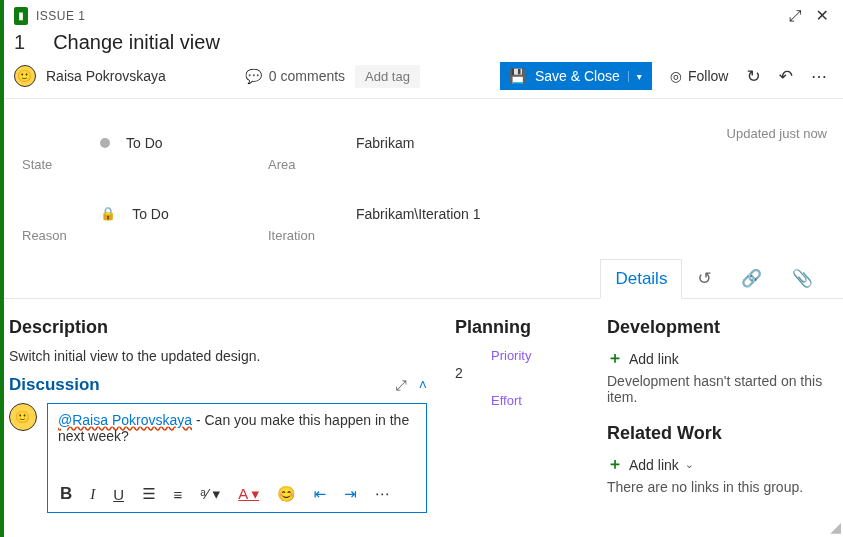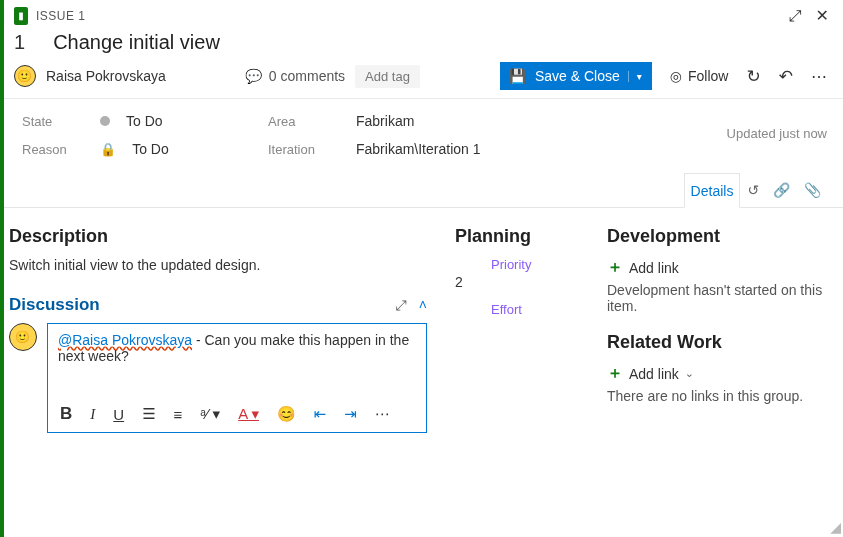--- a/index.html
+++ b/index.html
@@ -53,40 +53,40 @@
   .save-btn .chev { border-left:1px solid rgba(255,255,255,0.4); padding-left:8px; font-size:10px;}
   .follow { display:flex; align-items:center; gap:6px; color:#333; cursor:pointer;}
   .round-icon { font-size:17px; color:#333; cursor:pointer; }
   .more { font-size:16px; letter-spacing:2px; cursor:pointer;}
   .divider { height:1px; background:#eaeaea; margin:0;}
   .fields {
     display:grid; grid-template-columns:60px 150px 70px 200px; 
     row-gap:12px; column-gap:18px;
     padding:14px 14px 16px 22px; align-items:center;
   }
-  .flabel { color:#888; font-size:13px; }
+  .flabel { color:#888; font-size:13px;margin-top:44px; }
   .fval { color:#333; font-size:14px; display:flex; align-items:center; gap:16px;}
   .dot-gray { width:10px;height:10px;border-radius:50%;background:#b0b0b0;display:inline-block;}
   .lock { color:#999; font-size:13px;}
   .updated { position:absolute; right:16px; top:126px; color:#888; font-size:13px;}
   .tabs-wrap { display:flex; justify-content:flex-end; padding:0 14px; border-bottom:1px solid #e5e5e5;}
   .tabs { display:flex; }
   .tab {
-    padding:8px 6px; color:#666; cursor:pointer; border:1px solid transparent;
-    display:flex; align-items:center; gap:4px; font-size:14px;
+    padding:8px 14px; color:#666; cursor:pointer; border:1px solid transparent;
+    display:flex; align-items:center; gap:4px; font-size:17px;
   }
   .tab.active { color:#0078d4; border:1px solid #e5e5e5; border-bottom:1px solid #fff; margin-bottom:-1px; background:#fff;}
   .body {
     display:flex; padding:14px 16px 10px 9px; gap:28px;
   }
   .col-left { flex:1.2; }
   .col-mid { width:110px; }
   .col-right { width:220px;margin-left:14px; }
   h3.sec { font-size:18px; font-weight:600; margin:4px 0 10px 0; color:#222;}
-  .desc-text { color:#333; margin-bottom:22px;}
+  .desc-text { color:#333; margin-bottom:11px;}
   .disc-head { display:flex; align-items:center; justify-content:space-between; margin-bottom:8px;}
   .disc-title { color:#005a9e; font-size:17px; font-weight:600;}
   .disc-controls { display:flex; gap:12px; color:#555;}
   .disc-row { display:flex; gap:10px; align-items:flex-start;}
   .editor {
     border:1px solid #0078d4; flex:1; min-height:110px; display:flex; flex-direction:column;
   }
   .editor-body { padding:8px 10px; flex:1; color:#333;}
   .mention { color:#0078d4; text-decoration:underline; text-decoration-style:wavy; text-decoration-color:#d83b01;}
   .toolbar { display:flex; align-items:center; gap:18px; padding:6px 12px 8px 12px; color:#333; border-top:1px solid transparent;}

